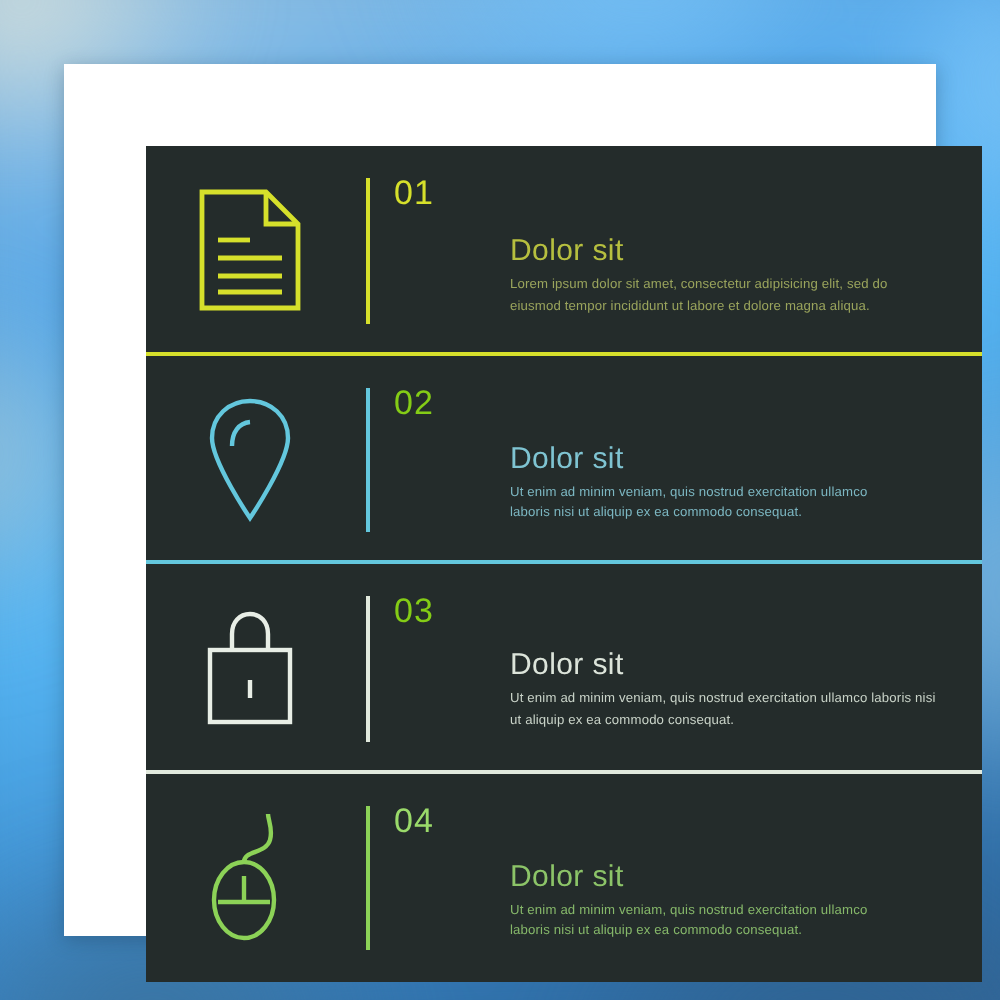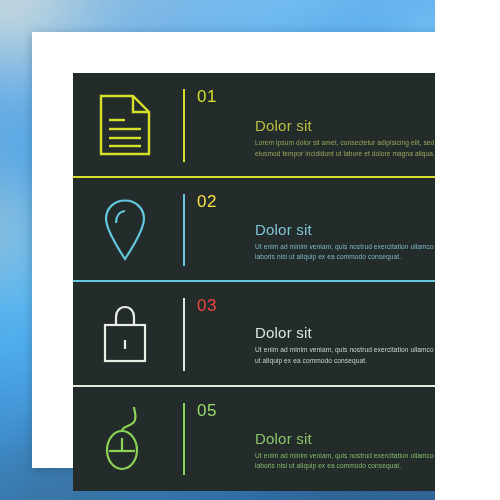--- a/index.html
+++ b/index.html
@@ -9,21 +9,21 @@
   body {
     width: 500px;
     height: 500px;
     overflow: hidden;
     font-family: "Liberation Sans", sans-serif;
   }
 
   
   #stage {
     position: relative;
-    width: 435px;
+    width: 500px;
     height: 500px;
     overflow: hidden;
     background: #2f78c0;
   }
   .bg-layer {
     position: absolute;
     inset: -40px;
     filter: blur(26px);
   }
   .bg-base {
@@ -179,60 +179,60 @@
 
       <div class="row" id="row-2">
         <div class="icon-cell">
           <svg width="48" height="64" viewBox="0 0 48 64">
             <path d="M24 61 C24 61 43 33 43 21 C43 10 34.5 2.5 24 2.5 C13.5 2.5 5 10 5 21 C5 33 24 61 24 61 Z" fill="none" stroke="#63c7dd" stroke-width="2.2"></path>
             <path d="M15 25 C15 18 18.5 13.5 24 13" fill="none" stroke="#63c7dd" stroke-width="2.2"></path>
           </svg>
         </div>
         <div class="num-cell">
           <div class="vrule" style="background:#63c7dd"></div>
-          <div class="num" style="color:#fde047">02</div>
+          <div class="num" style="color:#84cc16">02</div>
         </div>
         <div class="text-cell">
           <div class="head" style="color:#7fc4d2">Dolor sit</div>
           <div class="body" style="color:#7cb7c2">Ut enim ad minim veniam, quis nostrud exercitation ullamco laboris nisi ut aliquip ex ea commodo consequat.</div>
         </div>
         <div class="divider" style="background:#63c7dd"></div>
       </div>
 
       <div class="row" id="row-3">
         <div class="icon-cell">
           <svg width="52" height="62" viewBox="0 0 52 62">
             <path d="M17 22 V14 C17 8 20.8 4 26 4 C31.2 4 35 8 35 14 V22" fill="none" stroke="#e8eee6" stroke-width="2.2"></path>
             <rect x="6" y="22" width="40" height="36" fill="none" stroke="#e8eee6" stroke-width="2.2"></rect>
             <line x1="26" y1="37" x2="26" y2="46" stroke="#e8eee6" stroke-width="2.2"></line>
           </svg>
         </div>
         <div class="num-cell">
           <div class="vrule" style="background:#e1e9dd"></div>
-          <div class="num" style="color:#ef4444">03</div>
+          <div class="num" style="color:#84cc16">03</div>
         </div>
         <div class="text-cell">
           <div class="head" style="color:#dce4da">Dolor sit</div>
           <div class="body" style="color:#c9d3c8">Ut enim ad minim veniam, quis nostrud exercitation ullamco laboris nisi ut aliquip ex ea commodo consequat.</div>
         </div>
         <div class="divider" style="background:#e1e9dd"></div>
       </div>
 
       <div class="row" id="row-4">
         <div class="icon-cell">
           <svg width="50" height="68" viewBox="0 0 50 68">
             <ellipse cx="22" cy="45" rx="15" ry="19" fill="none" stroke="#8cd257" stroke-width="2.2"></ellipse>
             <line x1="22" y1="33" x2="22" y2="46" stroke="#8cd257" stroke-width="2.2"></line>
             <line x1="9" y1="46" x2="35" y2="46" stroke="#8cd257" stroke-width="2.2"></line>
             <path d="M22 26 C22 20 33 22 35 15 C36.6 9.5 34 5 34 2" fill="none" stroke="#8cd257" stroke-width="2.2"></path>
           </svg>
         </div>
         <div class="num-cell">
           <div class="vrule" style="background:#8cd257"></div>
-          <div class="num" style="color:#9ada6a">05</div>
+          <div class="num" style="color:#9ada6a">04</div>
         </div>
         <div class="text-cell">
           <div class="head" style="color:#8cc468">Dolor sit</div>
           <div class="body" style="color:#86b86a">Ut enim ad minim veniam, quis nostrud exercitation ullamco laboris nisi ut aliquip ex ea commodo consequat.</div>
         </div>
 
       </div>
 
     </div>
   </div>

